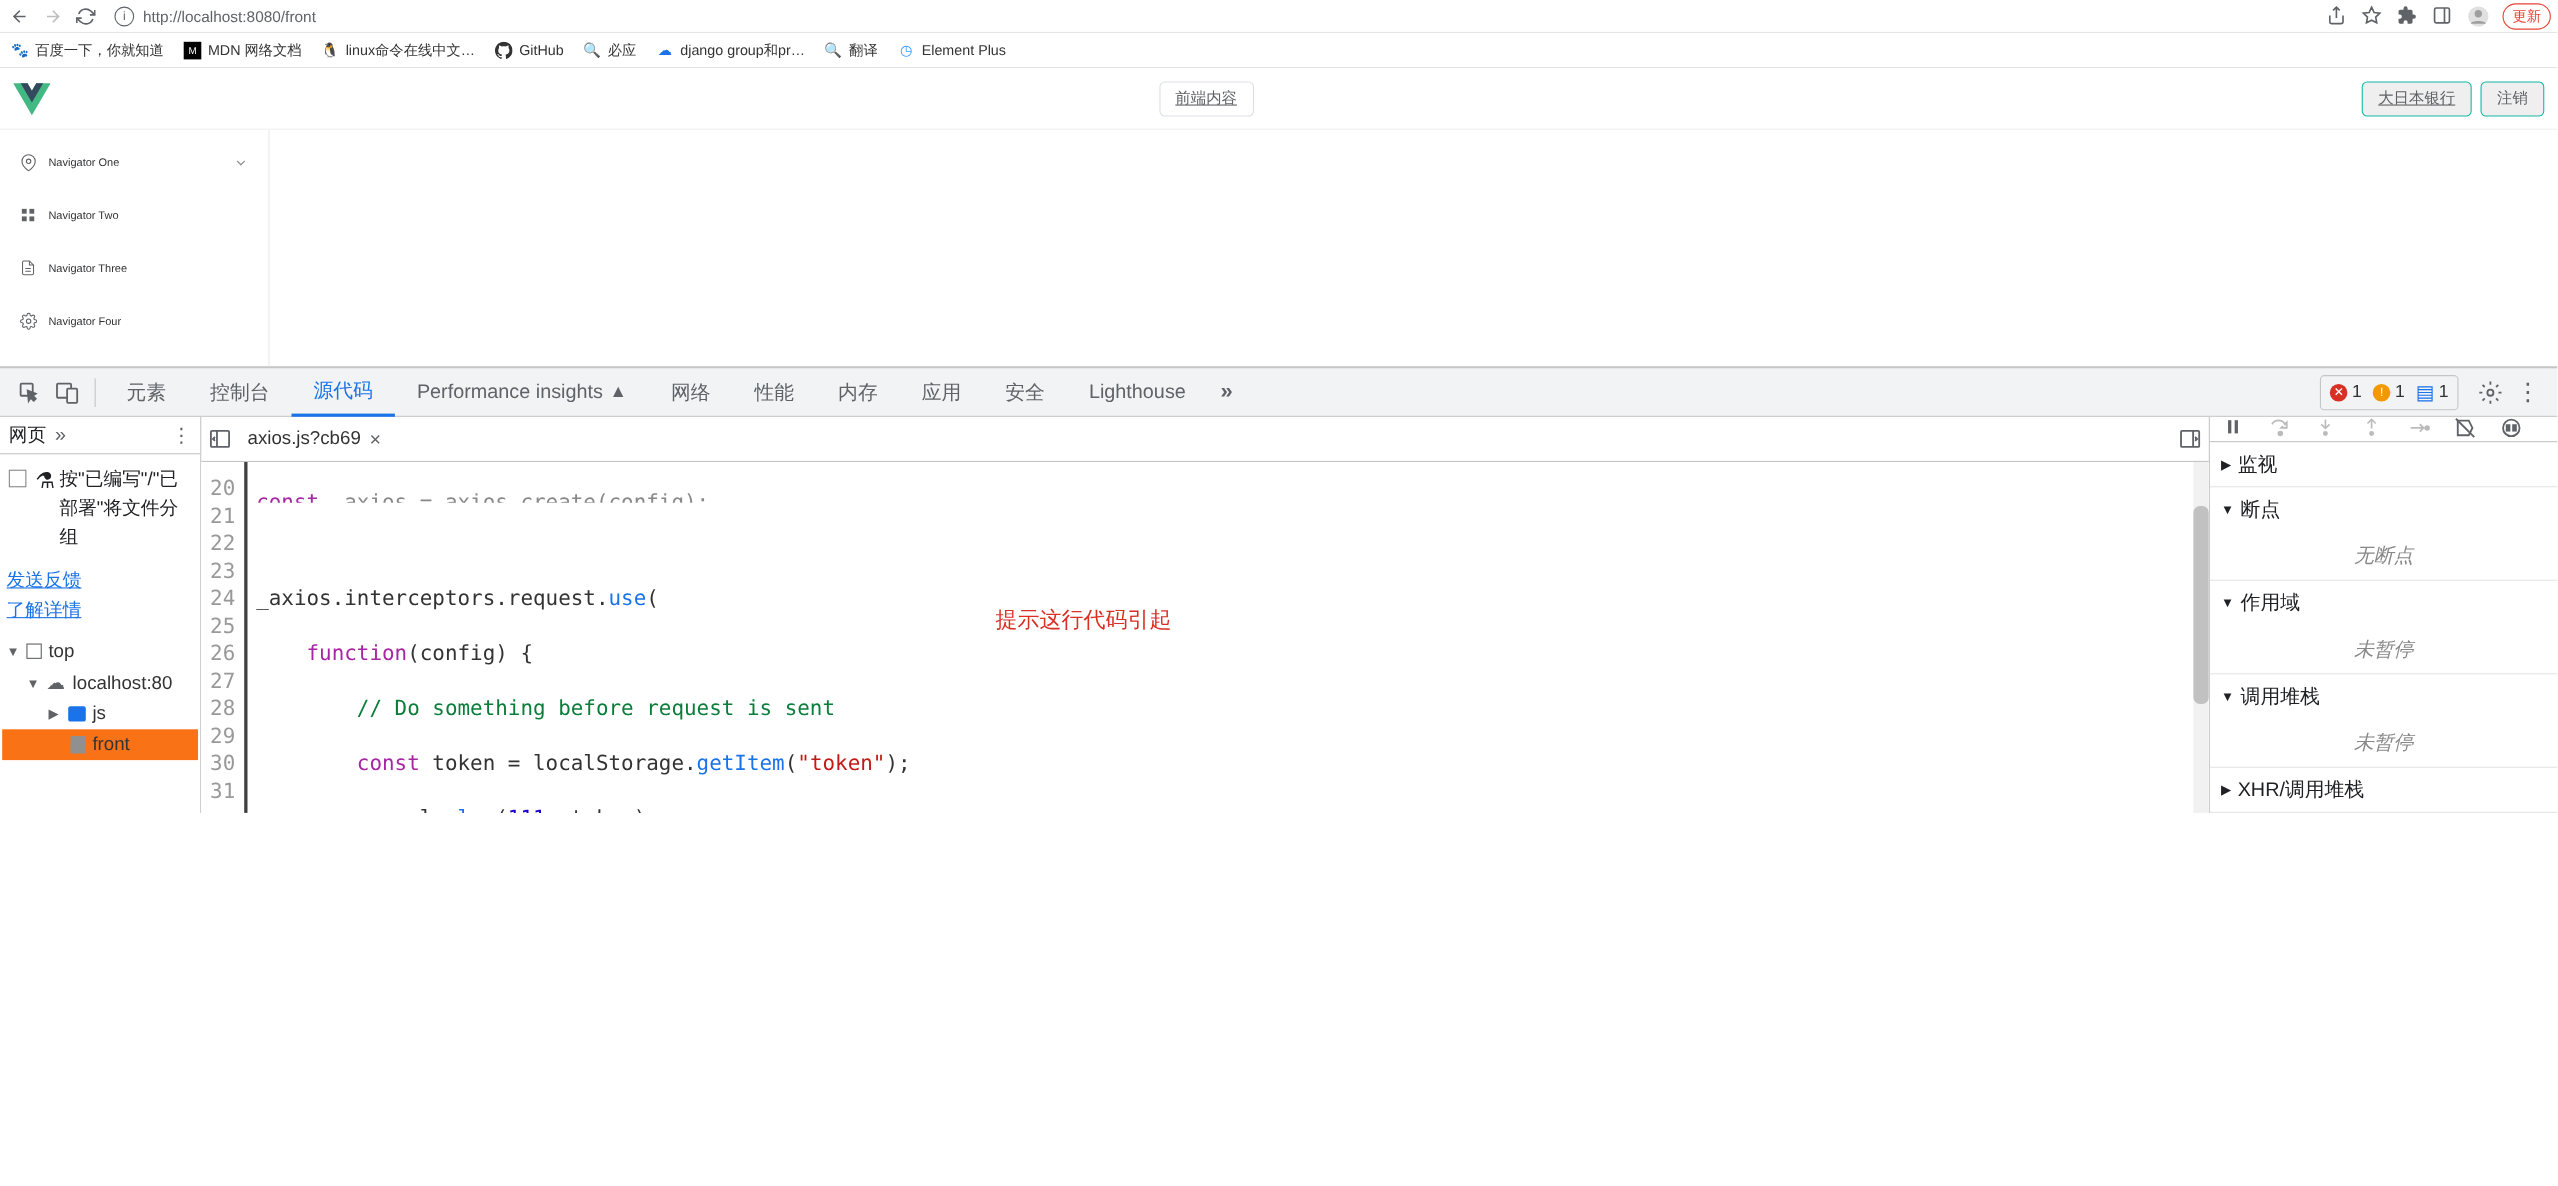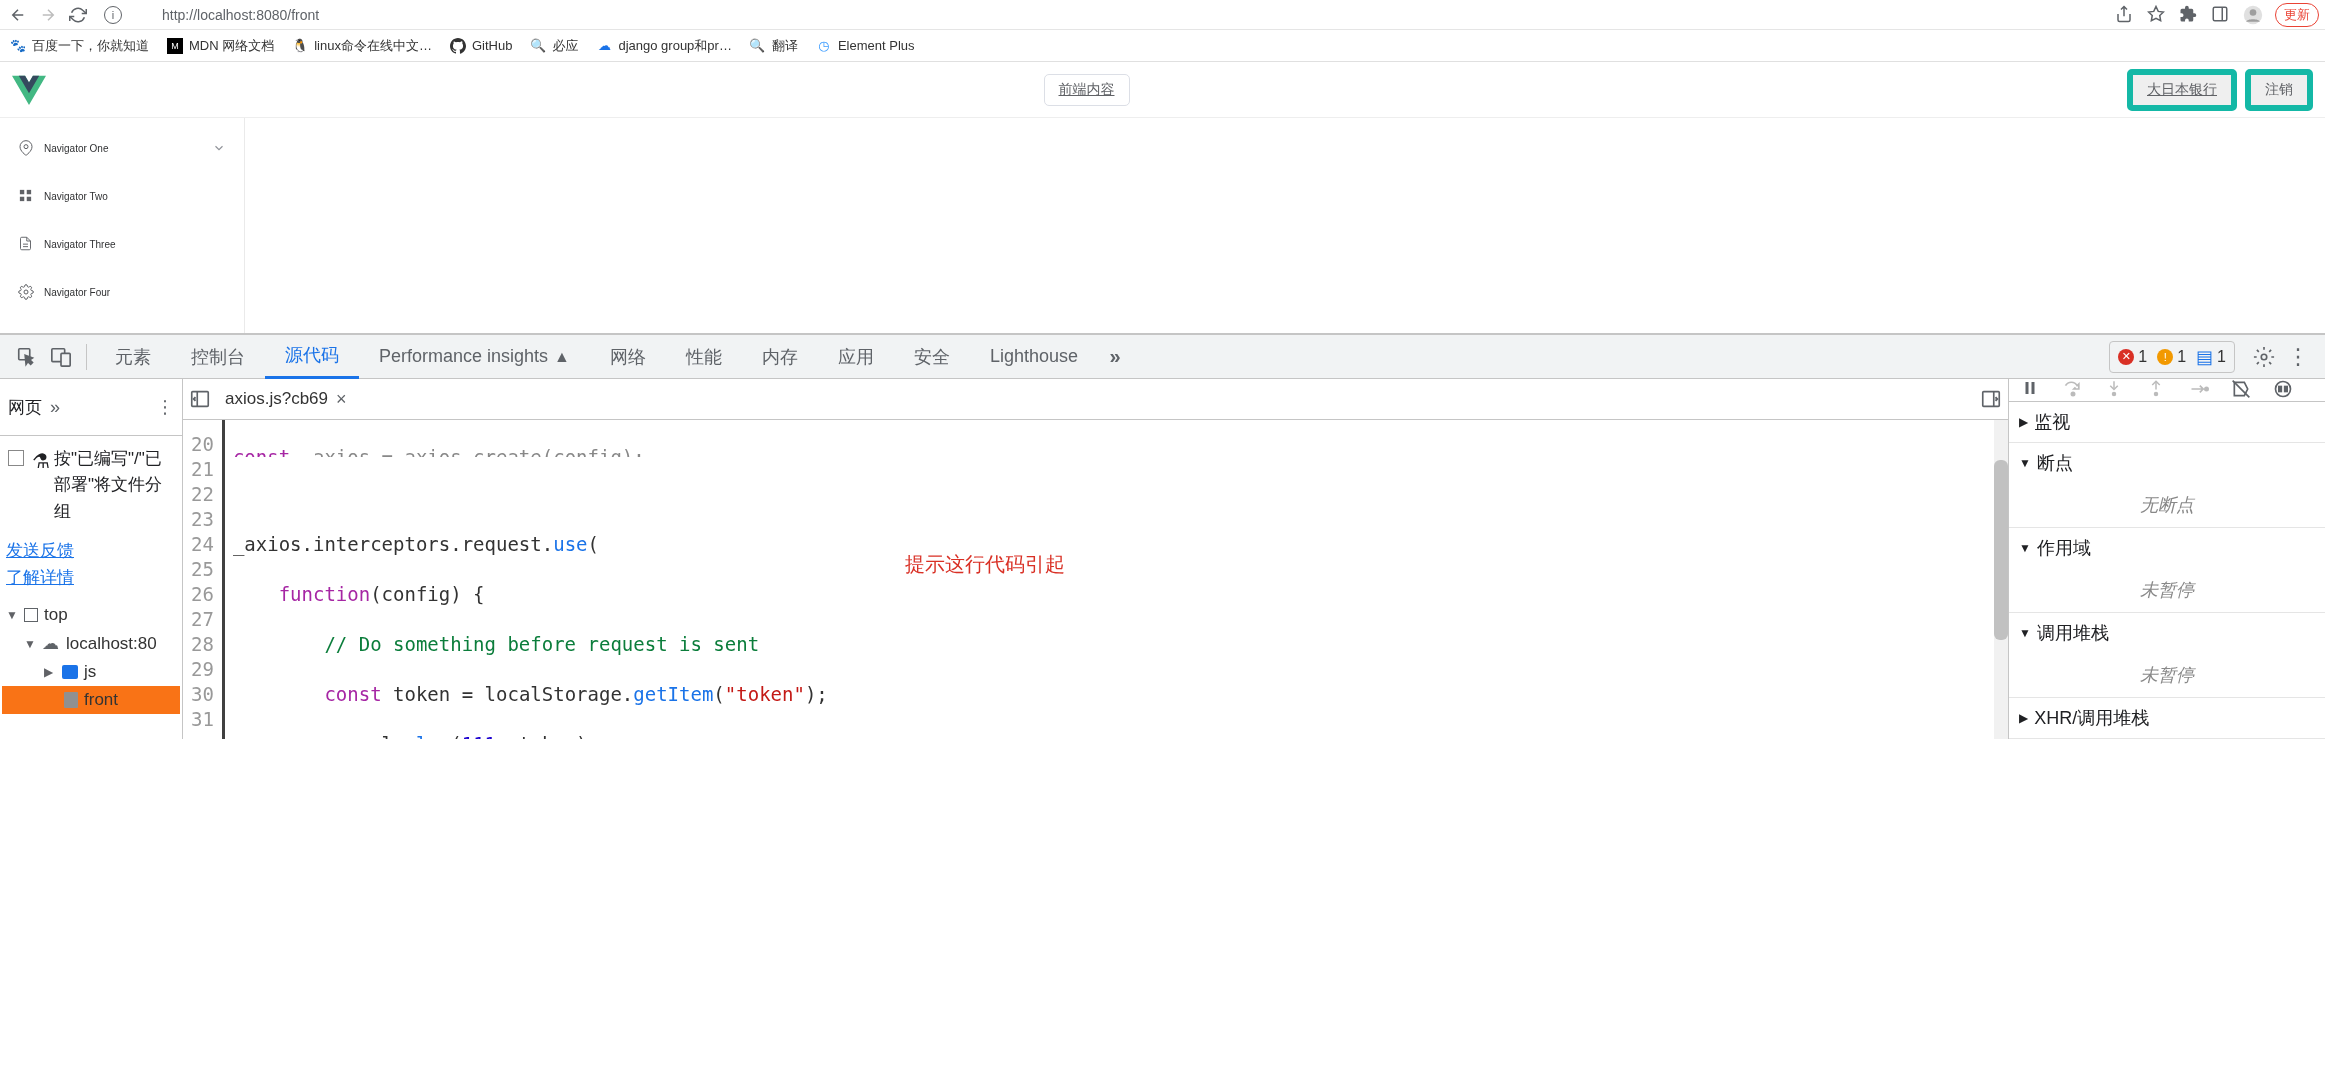--- a/index.html
+++ b/index.html
@@ -3,38 +3,38 @@
   <meta charset="utf-8">
   <style>
     * { box-sizing: border-box; margin: 0; padding: 0; }
     body { font-family: -apple-system, "Segoe UI", Arial, sans-serif; font-size: 14px; color: #333; background: #fff; overflow: hidden; width: 2325px; height: 1078px; }
     
     
     .browser-bar { height: 30px; display: flex; align-items: center; padding: 0 6px; background: #fff; border-bottom: 1px solid #e5e5e5; gap: 6px; }
     .nav-arrow { width: 24px; height: 24px; display: flex; align-items: center; justify-content: center; color: #5f6368; cursor: pointer; }
     .nav-arrow.disabled { color: #bdbdbd; }
     .url-bar { flex: 1; display: flex; align-items: center; gap: 8px; padding: 0 8px; height: 26px; }
-    .url-input { border: none; outline: none; flex: 1; font-size: 14px; color: #5f6368; background: transparent; margin-left: 32px; }
+    .url-input { border: none; outline: none; flex: 1; font-size: 14px; color: #5f6368; background: transparent; }
     .url-info { width: 18px; height: 18px; border: 1px solid #5f6368; border-radius: 50%; display: flex; align-items: center; justify-content: center; font-size: 11px; color: #5f6368; }
     .toolbar-right { display: flex; gap: 12px; align-items: center; }
     .toolbar-icon { width: 20px; height: 20px; color: #5f6368; }
     .update-btn { background: #fff; border: 1px solid #ea4335; color: #ea4335; border-radius: 14px; padding: 2px 8px; font-size: 13px; }
     
     
     .bookmarks-bar { height: 32px; display: flex; align-items: center; padding: 0 10px; gap: 18px; background: #fff; border-bottom: 1px solid #e0e0e0; }
     .bookmark { display: flex; align-items: center; gap: 6px; font-size: 13px; color: #333; cursor: pointer; }
     .bookmark-icon { width: 16px; height: 16px; display: flex; align-items: center; justify-content: center; }
     
     
     .app-header { height: 56px; display: flex; align-items: center; padding: 0 12px; background: #fff; border-bottom: 1px solid #eee; }
     .vue-logo { width: 34px; height: 34px; }
     .app-center { flex: 1; display: flex; justify-content: center; }
     .center-btn { border: 1px solid #dcdfe6; border-radius: 5px; padding: 6px 14px; font-size: 14px; color: #606266; background: #fff; text-decoration: underline; }
     .app-right { display: flex; gap: 8px; }
-    .app-right .btn { border: 6px solid #14b8a6; border-radius: 5px; padding: 6px 14px; font-size: 14px; color: #606266; }
+    .app-right .btn { border: 1px solid #14b8a6; border-radius: 5px; padding: 6px 14px; font-size: 14px; color: #606266; }
     .app-right .btn.u { text-decoration: underline; }
     
     
     .app-body { display: flex; height: 215px; background: #fff; }
     .side-nav { width: 245px; border-right: 1px solid #eaeaea; padding-top: 6px; }
     .nav-item { height: 48px; display: flex; align-items: center; padding: 0 18px; gap: 10px; font-size: 10px; color: #303133; }
     .nav-item .ico { width: 16px; height: 16px; color: #606266; }
     .nav-item .chev { margin-left: auto; color: #909399; }
     .app-content { flex: 1; }
     
@@ -48,21 +48,21 @@
     .dt-badges { display: flex; align-items: center; gap: 10px; border: 1px solid #c5c5c5; border-radius: 4px; padding: 4px 8px; margin-right: 12px; }
     .badge { display: flex; align-items: center; gap: 4px; font-size: 16px; }
     .badge .dot { width: 16px; height: 16px; border-radius: 50%; display: flex; align-items: center; justify-content: center; color: #fff; font-size: 11px; }
     .err .dot { background: #d93025; }
     .warn .dot { background: #f29900; }
     
     .dt-body { display: flex; height: 360px; background: #fff; }
     
     
     .src-left { width: 183px; border-right: 1px solid #c5c5c5; display: flex; flex-direction: column; }
-    .src-left-top { display: flex; align-items: center; height: 57px; border-bottom: 1px solid #c5c5c5; padding: 0 8px; }
+    .src-left-top { display: flex; align-items: center; height: 34px; border-bottom: 1px solid #c5c5c5; padding: 0 8px; }
     .src-left-top .tab { font-size: 17px; font-weight: 500; color: #202124; }
     .src-left-top .more { margin-left: 8px; font-size: 18px; color: #5f6368; }
     .src-left-top .dots { margin-left: auto; font-size: 18px; color: #5f6368; }
     .src-hint { padding: 10px 4px 10px 54px; font-size: 17px; line-height: 1.55; color: #202124; position: relative; }
     .src-hint .cb { position: absolute; left: 8px; top: 14px; width: 16px; height: 16px; border: 1px solid #888; }
     .src-hint .mu { position: absolute; left: 32px; top: 10px; font-size: 20px; }
     .src-links { padding: 4px 6px; }
     .src-links a { display: block; font-size: 17px; color: #1a73e8; text-decoration: underline; margin-bottom: 4px; }
     .src-tree { padding: 4px 2px; font-size: 17px; overflow: hidden; white-space: nowrap; }
     .tree-row { display: flex; align-items: center; gap: 6px; padding: 4px 4px; }

